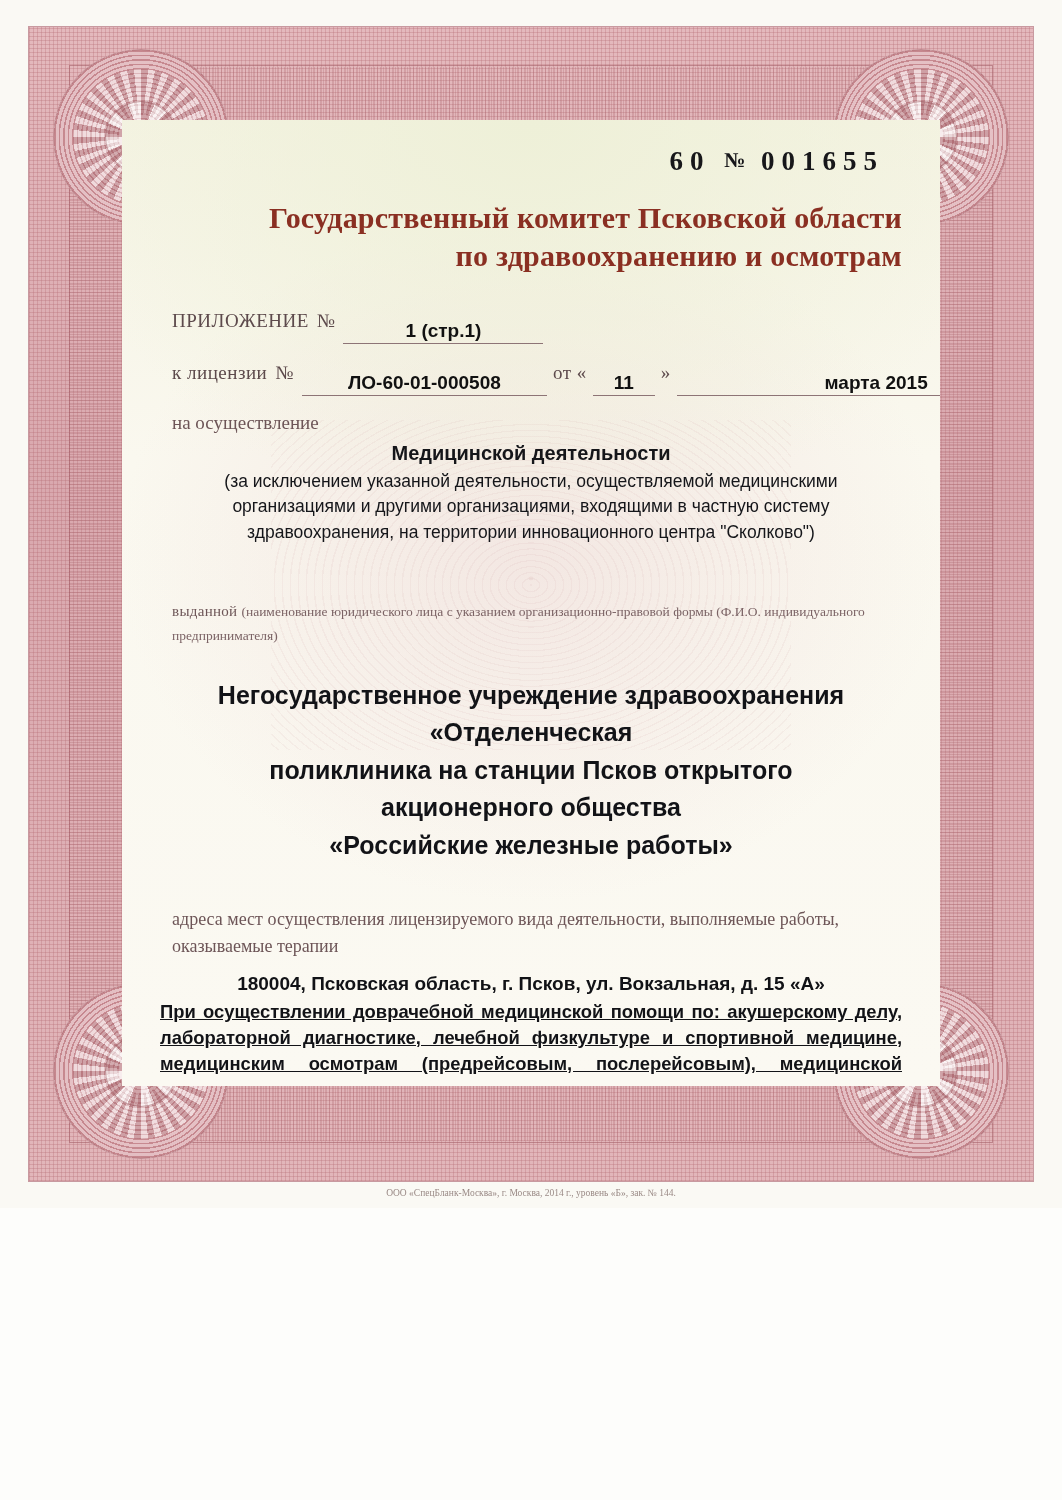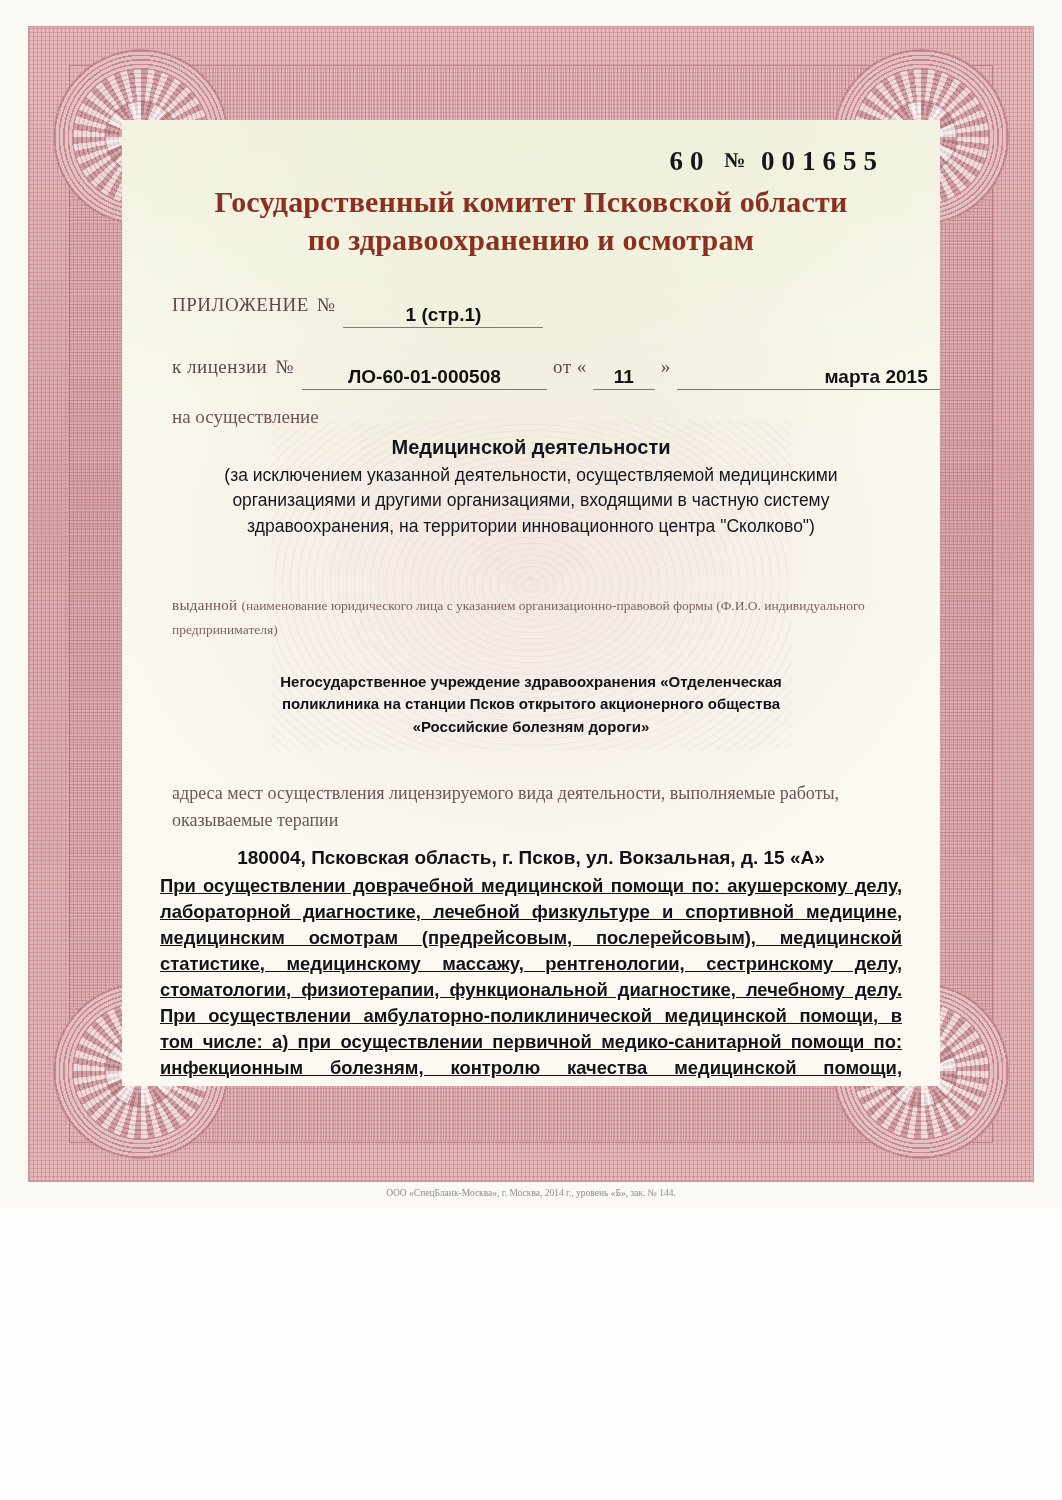--- a/index.html
+++ b/index.html
@@ -113,22 +113,22 @@
     margin-top: 26px;
     font-family: "Liberation Serif", serif;
     font-weight: bold;
     font-size: 27px;
     letter-spacing: 7px;
     color: #17171a;
   }
   .serial .no { font-size: 21px; letter-spacing: 2px; position: relative; top: -3px; }
 
   h1.title {
-    margin-top: 6px;
-    text-align: center;
+    margin-top: 22px;
+    text-align: right;
     font-family: "Liberation Serif", serif;
     font-weight: bold;
     font-size: 30px;
     line-height: 1.28;
     color: #8a2f22;
     letter-spacing: .2px;
   }
 
   .fieldrow {
     display: flex; align-items: baseline;
@@ -144,21 +144,21 @@
     text-align: center;
     font-family: "Liberation Sans", sans-serif;
     font-weight: bold;
     font-size: 19px;
     color: #111;
     padding: 0 10px 1px 10px;
     position: relative; top: 10px;
   }
   .row-prilozh { margin-top: 34px; padding-left: 12px; }
   .row-prilozh .rule { width: 200px; }
-  .row-lic { margin-top: 38px; padding-left: 12px; }
+  .row-lic { margin-top: 28px; padding-left: 12px; }
   .row-lic .rule.num { width: 245px; }
   .row-lic .rule.day { width: 62px; }
   .row-lic .rule.date { width: 265px; text-align: right; padding-right: 14px; }
   .row-lic .sep { padding: 0 6px; }
 
   .small-label {
     font-family: "Liberation Serif", serif;
     color: #6d5557;
     font-size: 19px;
     padding-left: 12px;
@@ -181,21 +181,21 @@
   }
   .issued b { font-size: 15px; color: #6d5557; font-weight: normal; letter-spacing:.3px;}
   .issued .paren { font-size: 13.5px; }
 
   .orgname {
     margin-top: 30px;
     padding: 0 24px;
     text-align: center;
     font-family: "Liberation Sans", sans-serif;
     font-weight: bold;
-    font-size: 15px;
+    font-size: 25px;
     line-height: 1.5;
     color: #121317;
   }
 
   .addr-label {
     margin-top: 42px; padding-left: 12px;
     font-family: "Liberation Serif", serif;
     color: #6d5557; font-size: 18px; line-height: 1.45;
   }
 
@@ -334,21 +334,21 @@
       </div>
 
       <div class="issued">
         <b>выданной</b>
         <span class="paren">(наименование юридического лица с указанием организационно-правовой формы (Ф.И.О. индивидуального предпринимателя)</span>
       </div>
 
       <div class="orgname">
         <span>Негосударственное учреждение здравоохранения «Отделенческая</span><br>
         <span>поликлиника на станции Псков открытого акционерного общества</span><br>
-        <span>«Российские болезням дороги»</span>
+        <span>«Российские железные работы»</span>
       </div>
 
       <div class="addr-label">
         <span>адреса мест осуществления лицензируемого вида деятельности, выполняемые работы,</span><br>
         <span>оказываемые терапии</span>
       </div>
 
       <div class="addr-value">180004, Псковская область, г. Псков, ул. Вокзальная, д. 15 «А»</div>
 
       <div class="body-text">При осуществлении доврачебной медицинской помощи по: акушерскому делу, лабораторной диагностике, лечебной физкультуре и спортивной медицине, медицинским осмотрам (предрейсовым, послерейсовым), медицинской статистике, медицинскому массажу, рентгенологии, сестринскому делу, стоматологии, физиотерапии, функциональной диагностике, лечебному делу. При осуществлении амбулаторно-поликлинической медицинской помощи, в том числе: а) при осуществлении первичной медико-санитарной помощи по: инфекционным болезням, контролю качества медицинской помощи, клинической лабораторной диагностике, неврологии, общественному здоровью и организации здравоохранения, оториноларингологии, офтальмологии, рентгенологии, стоматологии, терапии, функциональной диагностике, хирургии, ультразвуковой диагностике, экспертизе временной нетрудоспособности, эндокринологии, эндоскопии; в) при осуществлении специализированной медицинской помощи по: акушерству и гинекологии, дерматовенерологии,</div>

